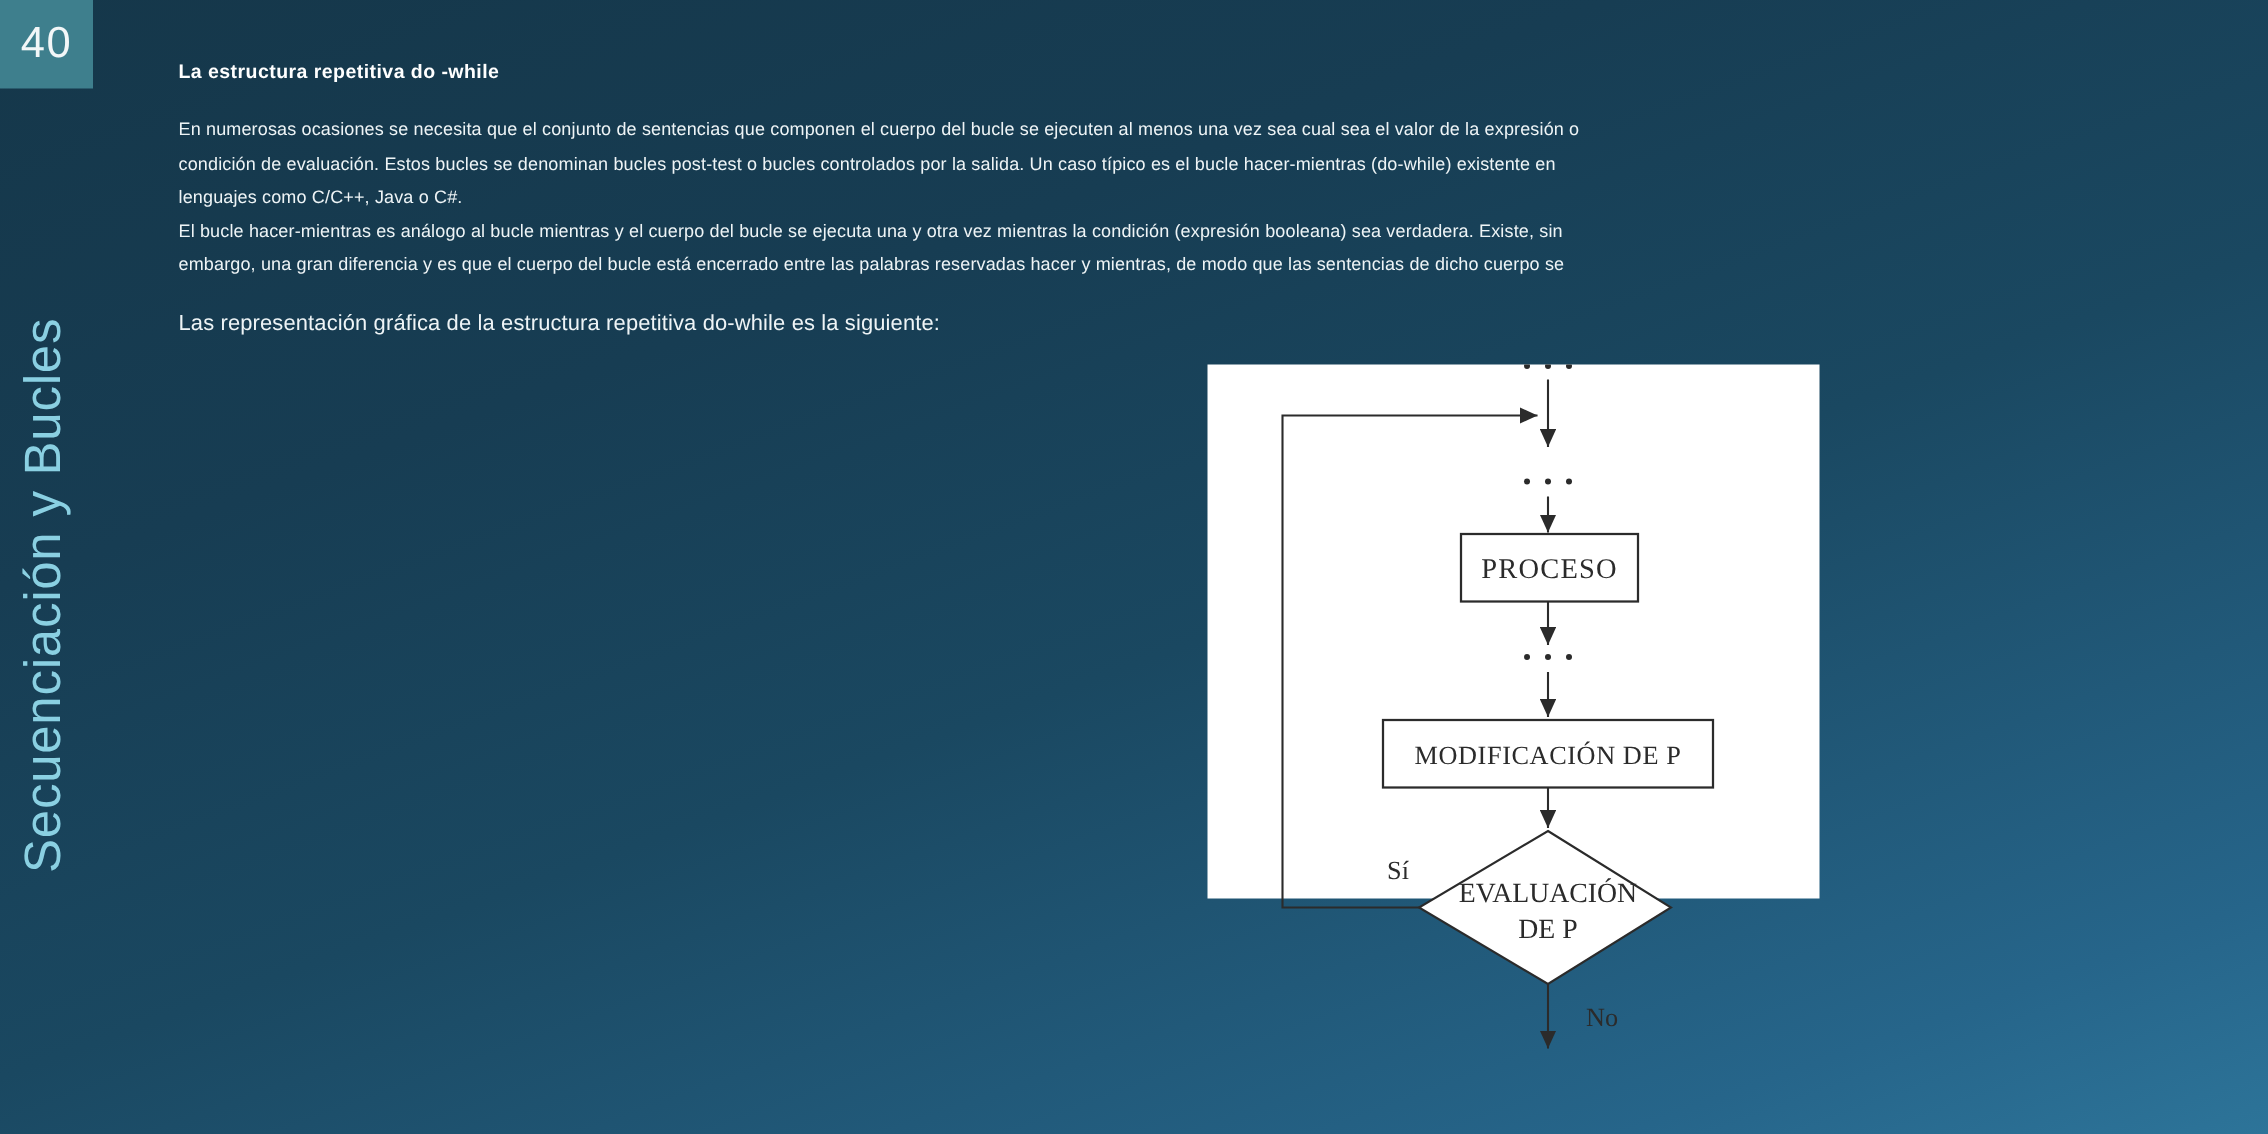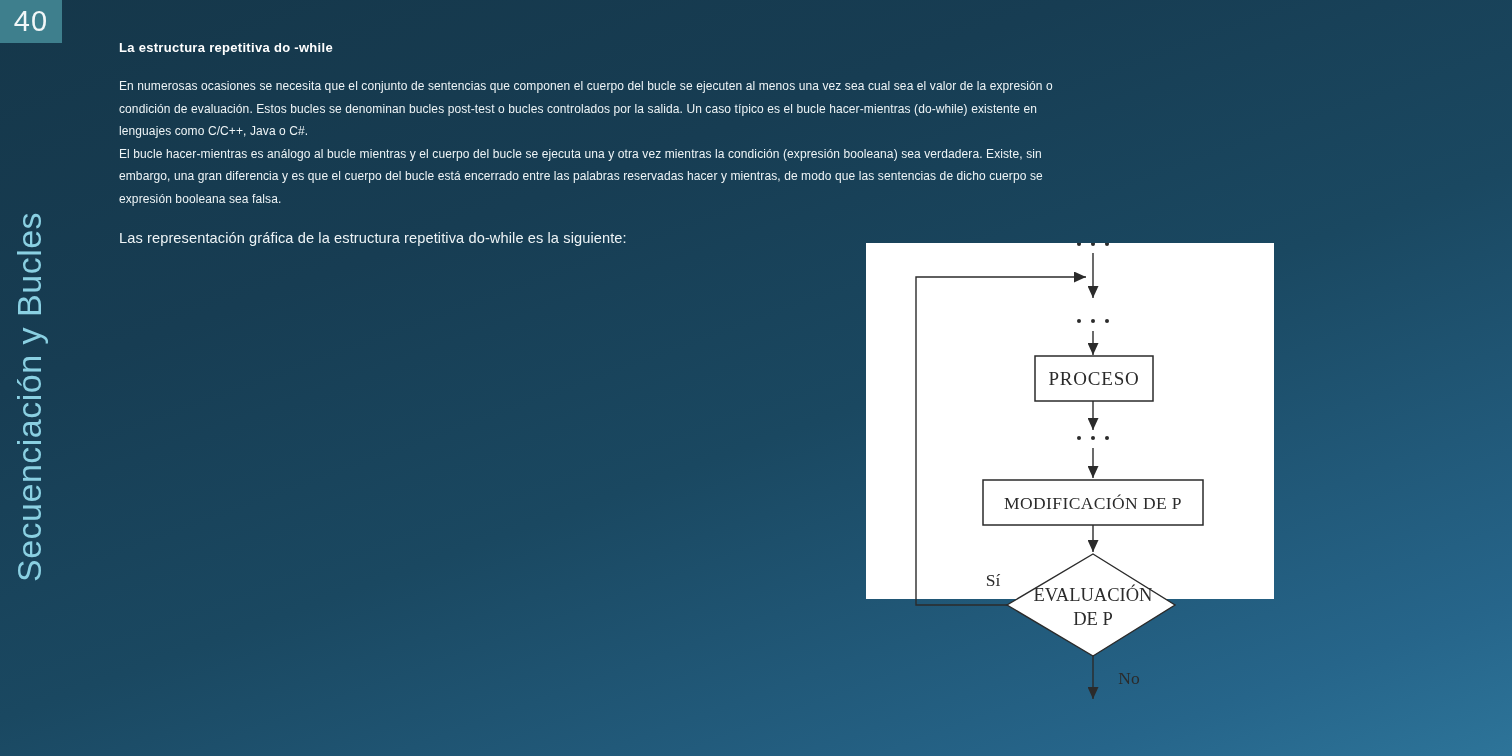--- a/index.html
+++ b/index.html
@@ -10,21 +10,21 @@
     position: relative;
     width: 1512px;
     height: 756px;
     background: linear-gradient(160deg, #15374a 0%, #173d53 30%, #1a4861 55%, #26658a 88%, #2d7499 100%);
     overflow: hidden;
   }
 
   .page-badge {
     position: absolute;
     left: 0; top: 0;
-    width: 62px; height: 43px;
+    width: 62px; height: 59px;
     background: #3e7f8d;
     display: flex;
     align-items: center;
     justify-content: center;
     text-align: center;
   }
   .page-badge span {
     color: #f2f7f8;
     font-size: 29px;
     letter-spacing: 1px;
@@ -65,21 +65,21 @@
   .caption {
     margin-top: 20px;
     color: #eef4f6;
     font-size: 14.6px;
     white-space: nowrap;
     letter-spacing: 0.1px;
   }
 
   .diagram-panel {
     position: absolute;
-    left: 866px;
+    left: 805px;
     top: 243px;
     width: 408px;
     height: 356px;
     background: #ffffff;
   }
   .diagram-panel svg { display: block; }
   .flow-text {
     font-family: "Liberation Serif", serif;
     fill: #2b2b2b;
   }
@@ -97,21 +97,20 @@
 
   <div class="content">
     <div class="slide-title">La estructura repetitiva do -while</div>
 
     <div class="body-text">
       <div class="line">En numerosas ocasiones se necesita que el conjunto de sentencias que componen el cuerpo del bucle se ejecuten al menos una vez sea cual sea el valor de la expresión o</div>
       <div class="line">condición de evaluación.  Estos bucles se denominan bucles post-test o bucles controlados por la salida. Un caso típico es el bucle hacer-mientras (do-while) existente en</div>
       <div class="line">lenguajes como C/C++, Java o C#.</div>
       <div class="line">El bucle hacer-mientras es análogo al bucle mientras y el cuerpo del bucle se ejecuta una y otra vez mientras la condición (expresión booleana) sea verdadera.  Existe, sin</div>
       <div class="line">embargo, una gran diferencia y es que el cuerpo del bucle está encerrado entre las palabras reservadas hacer y mientras, de modo que las sentencias de dicho cuerpo se</div>
-      <div class="line">expresión booleana sea falsa.</div>
     </div>
 
     <div class="caption">Las representación gráfica de la estructura repetitiva do-while es la siguiente:</div>
   </div>
 
   <div class="diagram-panel">
     <svg width="408" height="487" viewBox="0 0 408 487">
       <defs>
         <marker id="ah" markerWidth="13" markerHeight="11" refX="12" refY="5.5" orient="auto" markerUnits="userSpaceOnUse">
           <path d="M0,0 L12,5.5 L0,11 Z" fill="#2b2b2b"></path>

